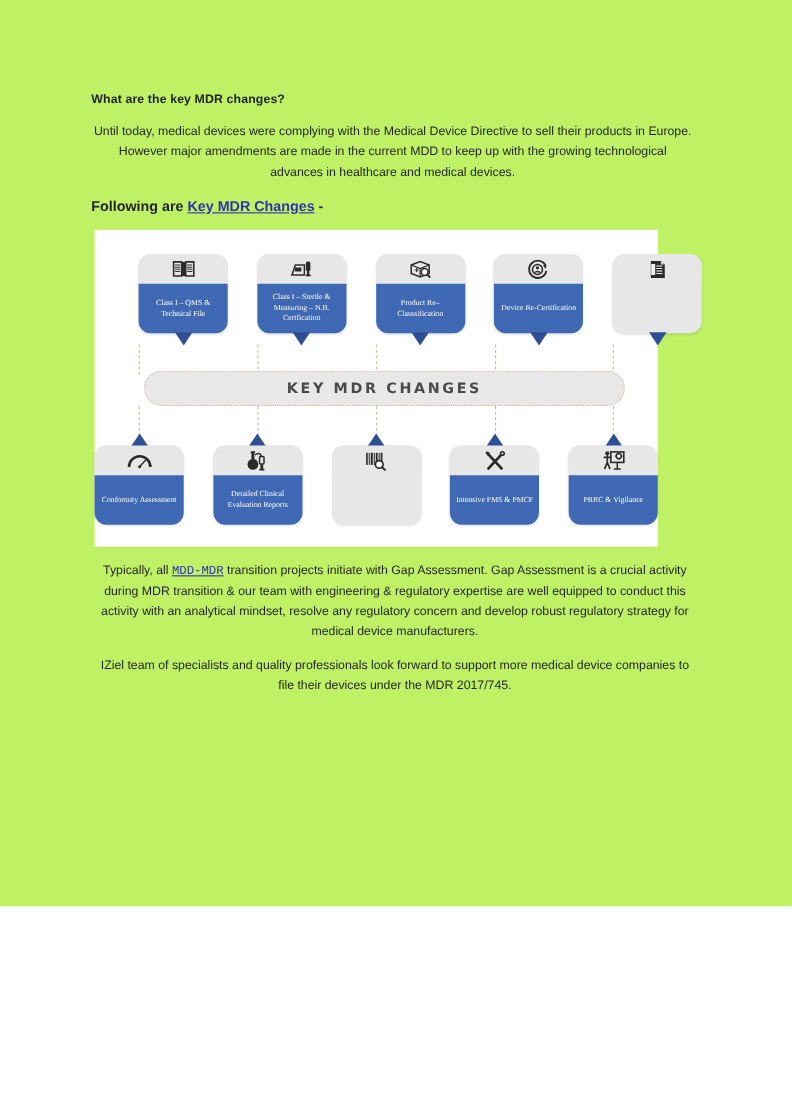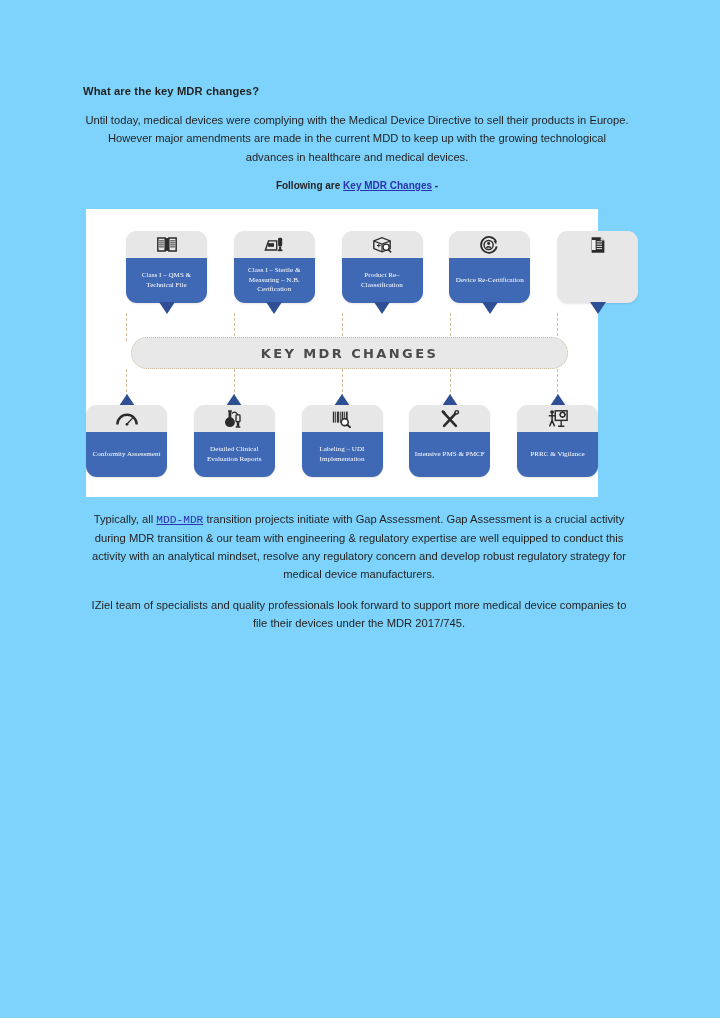--- a/index.html
+++ b/index.html
@@ -14,22 +14,22 @@
     position: relative;
     font-family: "Liberation Sans", sans-serif;
     color: #231f20;
     overflow: hidden;
   }
 
   .page {
     position: absolute;
     left: 0; top: 0;
     width: 720px;
-    height: 1018px;
-    background: #7dd3fc;
+    height: 824px;
+    background: #bef264;
   }
 
   .content {
     position: absolute;
     left: 83px;
     top: 83px;
     width: 548px;
   }
 
   h2.q-heading {
@@ -43,26 +43,25 @@
 
   p.body-par {
     font-size: 11.2px;
     line-height: 1.62;
     margin: 0 0 12px 0;
     color: #221f1f;
     text-align: center;
   }
 
   p.follow-par {
-    font-size: 10px;
+    font-size: 13px;
     font-weight: bold;
     line-height: 1.6;
     margin: 0 0 6px 0;
     color: #221f1f;
-    text-align: center;
   }
 
   a.inline-link {
     color: #2b33b0;
     text-decoration: underline;
     font-weight: bold;
   }
   a.plain-link {
     color: #2b33b0;
     text-decoration: underline;
@@ -338,21 +337,20 @@
               <rect x="6.6" y="2.5" width="2" height="12"></rect>
               <rect x="9.6" y="2.5" width="1" height="12"></rect>
               <rect x="11.6" y="2.5" width="1.8" height="12"></rect>
               <rect x="14.4" y="2.5" width="1" height="12"></rect>
               <rect x="16.4" y="2.5" width="1.8" height="12"></rect>
             </g>
             <circle cx="15" cy="14" r="3.8" fill="#ffffff" stroke="#2b2b2b" stroke-width="1.7"></circle>
             <path d="M17.8 16.8 L20.8 19.5" stroke="#2b2b2b" stroke-width="2" stroke-linecap="round"></path>
           </svg>
         </div>
-        <div class="card-label">Labeling – UDI Implementation</div>
       </div>
 
       <div class="card">
         <div class="tri-up"></div>
         <div class="card-icon">
           <svg width="22" height="20" viewBox="0 0 24 22">
             <path d="M4 3 L18.5 18.5" stroke="#2b2b2b" stroke-width="2.8" stroke-linecap="round"></path>
             <path d="M20 3 L5.5 18.5" stroke="#2b2b2b" stroke-width="2.8" stroke-linecap="round"></path>
             <path d="M3 2 q3 -1 4.2 2.2 L5 6 Z" fill="#2b2b2b"></path>
             <circle cx="19.4" cy="3.6" r="2.6" fill="#2b2b2b"></circle>

